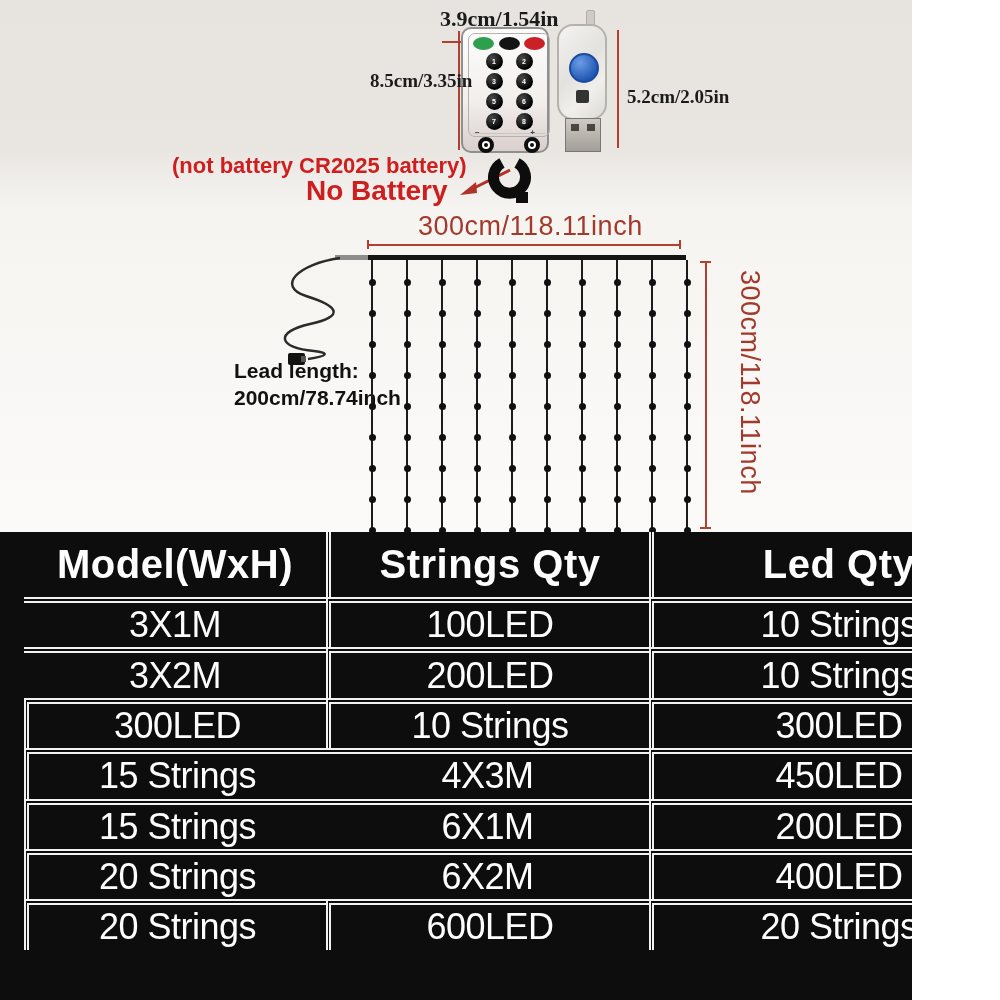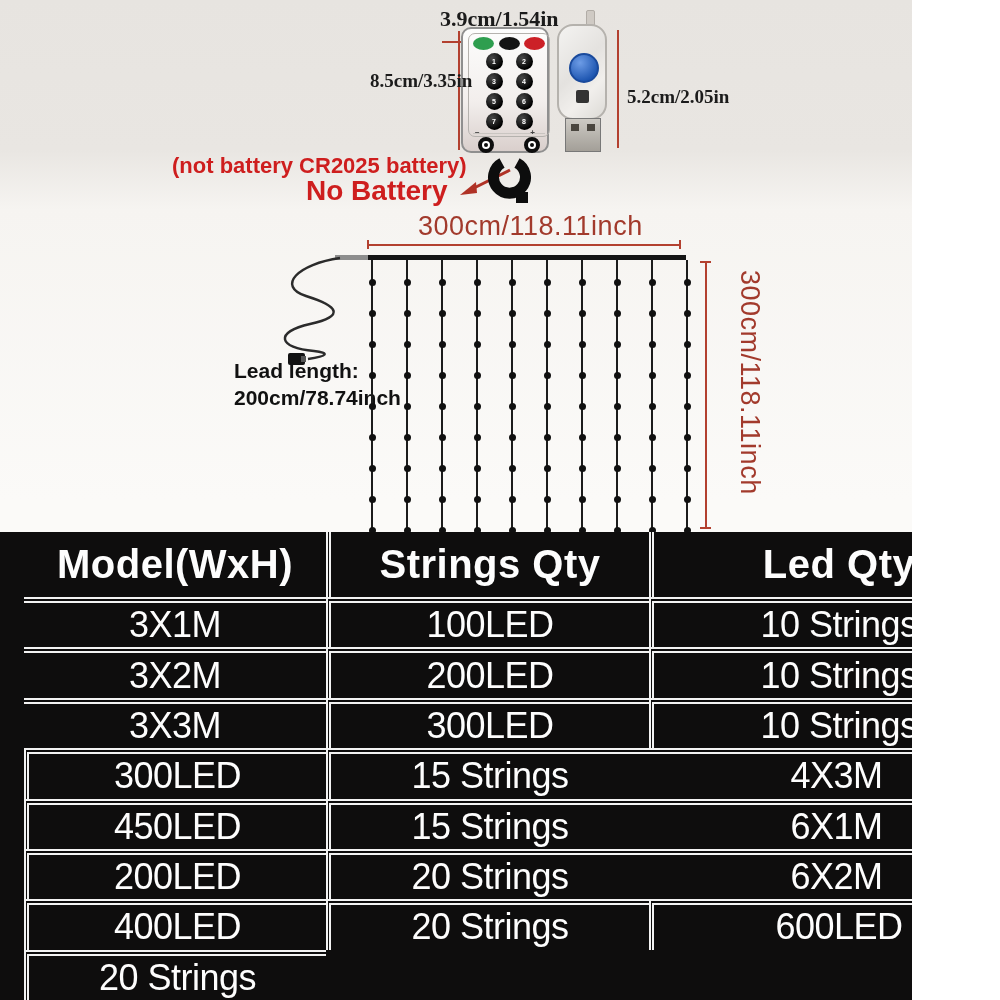--- a/index.html
+++ b/index.html
@@ -263,23 +263,20 @@
       </div>
       <div class="cell body hdiv">
         <span>3X2M</span>
       </div>
       <div class="cell body hdiv vdiv">
         <span>200LED</span>
       </div>
       <div class="cell body hdiv vdiv">
         <span>10 Strings</span>
       </div>
-      <div class="cell body hdiv">
-        <span>3X3M</span>
-      </div>
       <div class="cell body hdiv vdiv">
         <span>300LED</span>
       </div>
       <div class="cell body hdiv vdiv">
         <span>10 Strings</span>
       </div>
       <div class="cell body hdiv vdiv">
         <span>300LED</span>
       </div>
       <div class="cell body hdiv vdiv">

